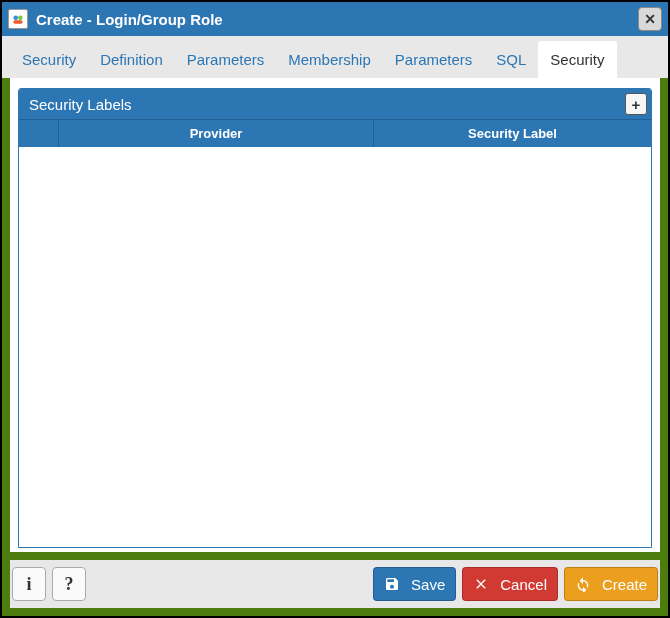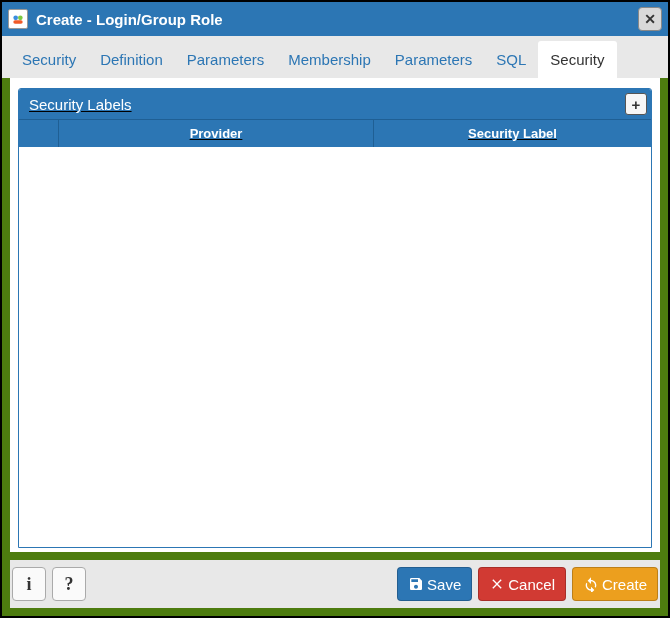--- a/index.html
+++ b/index.html
@@ -12,38 +12,38 @@
   .titlebar .title { font-weight: 600; font-size: 15px; }
   .titlebar .close { position: absolute; right: 6px; top: 5px; width: 24px; height: 24px; background: #d9d9d9; border: 1px solid #888; border-radius: 4px; display:flex; align-items:center; justify-content:center; cursor:pointer;}
   .titlebar .close span { font-weight:700; color:#333; font-size:14px; line-height:1;}
   
   .tabbar { background: #e8e8e8; height: 42px; display: flex; align-items: flex-end; padding: 0 8px; border-bottom: 0; }
   .tab { padding: 10px 12px 10px; color: #2c76b4; cursor: pointer; font-size: 15px; border-top-left-radius:4px; border-top-right-radius:4px;}
   .tab.active { background: #fff; color: #333; border-top-left-radius:3px; border-top-right-radius:3px;}
   
   .content { flex: 1; background: #fff; margin: 0 8px 8px 8px; padding: 10px 8px; overflow:hidden; }
   
-  .panel { border: 1px solid #2c76b4; border-radius: 3px 3px 0 0; height: 460px; display: flex; flex-direction: column; overflow:hidden;text-decoration:underline; }
+  .panel { border: 1px solid #2c76b4; border-radius: 3px 3px 0 0; height: 460px; display: flex; flex-direction: column; overflow:hidden; }
   .panel-header { background: #2c76b4; color: #fff; height: 30px; display: flex; align-items: center; padding: 0 6px 0 10px; font-size: 15px; position: relative; }
   .panel-header .add-btn { position:absolute; right:4px; top:4px; width: 22px; height: 22px; background: #f6f6f6; border: 1px solid #555; border-radius: 3px; display:flex; align-items:center; justify-content:center; cursor:pointer; color:#333; font-weight:700;}
   
   .table-head { display: flex; background: #2c76b4; color: #fff; height: 28px; border-top: 1px solid #1f5f94; }
   .th { display:flex; align-items:center; justify-content:center; font-size: 14px;}
   .th.c0 { width: 40px; border-right: 1px solid #1f5f94; }
   .th.c1 { flex: 0 0 315px; border-right: 1px solid #1f5f94; font-weight:700; font-size:13px;}
   .th.c2 { flex: 1; font-weight:700; font-size:13px;}
   .table-body { flex:1; background:#fff; }
   
   .footer { height: 48px; background: #e8e8e8; margin: 0 8px 8px 8px; display:flex; align-items:center; padding: 0 2px; gap:6px; }
   .footer .spacer { flex:1; }
   .small-btn { width: 34px; height: 34px; background: #fafafa; border: 1px solid #aaa; border-radius: 4px; display:flex; align-items:center; justify-content:center; cursor:pointer; font-family: Georgia, serif;}
   .small-btn .bold-i { font-weight:700; font-size:18px; color:#333; font-family: Georgia, serif;}
   .small-btn .q { font-weight:700; font-size:18px; color:#333; }
   
-  .action-btn { height: 34px; padding: 0 10px; border-radius: 4px; color:#fff; display:flex; align-items:center; gap:3px; cursor:pointer; border:1px solid rgba(0,0,0,0.2); font-size:15px;}
+  .action-btn { height: 34px; padding: 0 10px; border-radius: 4px; color:#fff; display:flex; align-items:center; gap:11px; cursor:pointer; border:1px solid rgba(0,0,0,0.2); font-size:15px;}
   .save { background:#2c76b4; }
   .cancel { background:#d13a33; }
   .reset { background:#ec9f1e; }
   .icon { width:16px; height:16px; display:inline-flex;}
   .icon svg { width:100%; height:100%; fill:#fff; }
 </style>
 </head>
 <body>
 
 <div class="frame">

